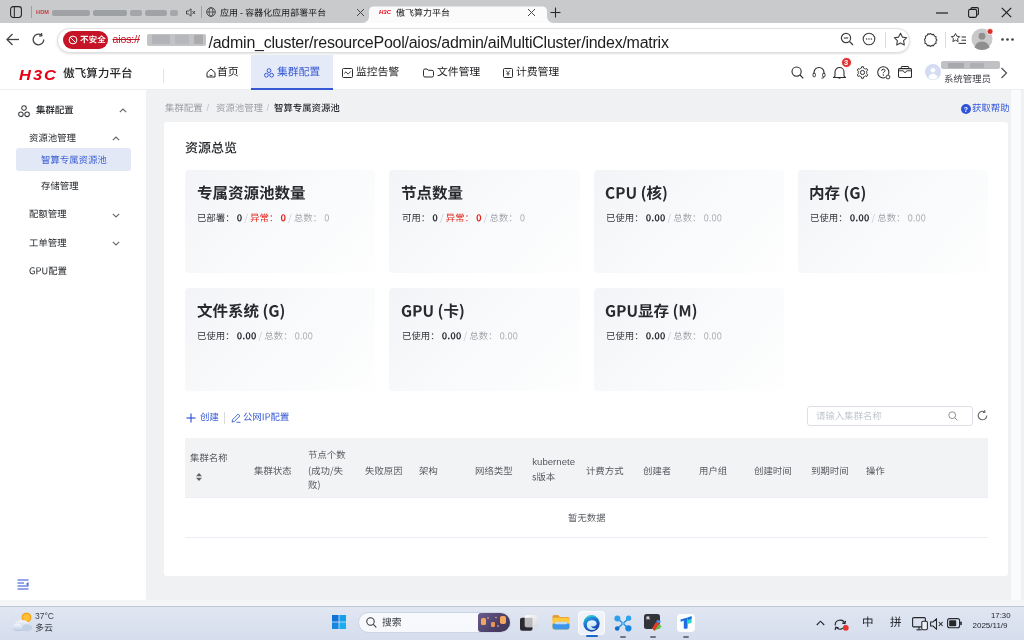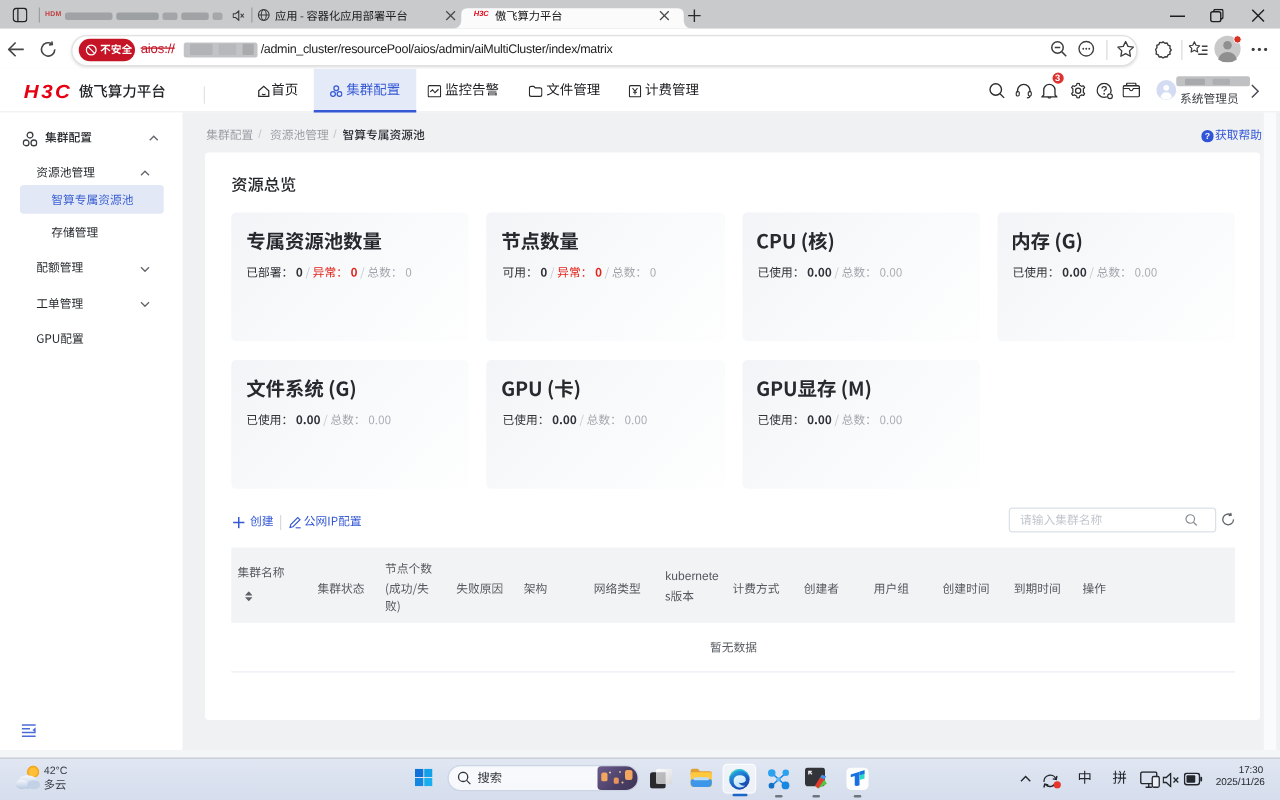--- a/index.html
+++ b/index.html
@@ -104,21 +104,21 @@
 <div style="position:absolute;left:79.5px;top:35.2px;">
     <svg class="" style="" width="27" height="11" viewBox="0 0 27 11">
       <path d="M0.6 0.8V1.9H4C3.2 3.2 1.9 4.5 0.3 5.3C0.5 5.5 0.8 6 1 6.2C2 5.7 3 4.9 3.7 4.1V8.3H4.9V3.8C5.8 4.6 7 5.5 7.5 6.2L8.4 5.4C7.8 4.7 6.4 3.7 5.5 3.1L4.9 3.6V2.7C5 2.4 5.2 2.2 5.4 1.9H8.1V0.8ZM12 0.5C12.1 0.7 12.2 0.9 12.3 1.2H9.3V3.1H10.3V2.1H15.5V3.1H16.6V1.2H13.5C13.4 0.9 13.2 0.5 13 0.2ZM14 4.6C13.8 5.1 13.5 5.5 13.1 5.8C12.6 5.7 12.2 5.5 11.7 5.3C11.9 5.1 12 4.8 12.2 4.6ZM10.1 5.8C10.7 6 11.4 6.2 12.1 6.5C11.3 6.9 10.3 7.2 9.1 7.4C9.3 7.6 9.6 8.1 9.7 8.3C11.1 8.1 12.3 7.7 13.3 7C14.3 7.5 15.2 8 15.8 8.4L16.7 7.5C16 7.1 15.1 6.7 14.1 6.2C14.6 5.8 14.9 5.2 15.2 4.6H16.7V3.6H12.7C12.9 3.3 13 2.9 13.2 2.6L12 2.3C11.9 2.7 11.7 3.2 11.4 3.6H9.1V4.6H10.9C10.6 5 10.4 5.4 10.1 5.7ZM21.3 0.2C20.5 1.5 18.9 2.6 17.3 3.3C17.6 3.5 17.9 3.9 18 4.1C18.3 4 18.6 3.9 18.9 3.7V4.3H21V5.3H19V6.2H21V7.2H17.9V8.1H25.2V7.2H22V6.2H24.1V5.3H22V4.3H24.2V3.7C24.4 3.9 24.7 4 25 4.2C25.1 3.9 25.4 3.5 25.7 3.3C24.3 2.7 23.1 1.9 22.1 0.8L22.2 0.6ZM19.4 3.4C20.2 2.9 20.9 2.3 21.5 1.6C22.2 2.3 22.8 2.9 23.6 3.4Z" fill="#ffffff"></path>
     </svg>
   </div>
 <div style="position:absolute;left:112.5px;top:34px;font-family:'Liberation Sans',sans-serif;font-size:10.5px;color:#C41426;font-weight:400;letter-spacing:-0.1px;line-height:1.1;white-space:nowrap;text-decoration:line-through">aios://</div>
 <div style="position:absolute;left:147px;top:33.5px;width:59px;height:12px;background:#c2c3c6;border-radius:2px"></div>
 <div style="position:absolute;left:152px;top:35px;width:18px;height:9px;background:#b2b3b6;border-radius:1px"></div>
 <div style="position:absolute;left:175px;top:35px;width:14px;height:9px;background:#b7b8bb;border-radius:1px"></div>
 <div style="position:absolute;left:194px;top:35px;width:9px;height:9px;background:#ababae;border-radius:1px"></div>
-<div style="position:absolute;left:208.5px;top:34px;font-family:'Liberation Sans',sans-serif;font-size:10px;color:#1d1d1f;font-weight:400;letter-spacing:-0.25px;line-height:1.1;white-space:nowrap;">/admin_cluster/resourcePool/aios/admin/aiMultiCluster/index/matrix</div>
+<div style="position:absolute;left:208.5px;top:34px;font-family:'Liberation Sans',sans-serif;font-size:16px;color:#1d1d1f;font-weight:400;letter-spacing:-0.25px;line-height:1.1;white-space:nowrap;">/admin_cluster/resourcePool/aios/admin/aiMultiCluster/index/matrix</div>
 <div style="position:absolute;left:840px;top:32px;line-height:0">
     <svg width="14" height="14" viewBox="0 0 14 14">
       <circle cx="6" cy="6" r="4.6" fill="none" stroke="#3e3e40" stroke-width="1.2"></circle>
       <line x1="9.5" y1="9.5" x2="13" y2="13" stroke="#3e3e40" stroke-width="1.2"></line>
       <line x1="3.8" y1="6" x2="8.2" y2="6" stroke="#3e3e40" stroke-width="1.1"></line>
     </svg>
   </div>
 <div style="position:absolute;left:862px;top:32px;line-height:0">
     <svg width="14" height="14" viewBox="0 0 14 14">
       <circle cx="7" cy="7" r="5.8" fill="none" stroke="#3e3e40" stroke-width="1.1"></circle>
@@ -656,21 +656,21 @@
         <linearGradient id="wcl" x1="0" y1="0" x2="0" y2="1">
           <stop offset="0" stop-color="#F4F7FC"></stop>
           <stop offset="1" stop-color="#B9C9E2"></stop>
         </linearGradient>
       </defs>
       <ellipse cx="10" cy="15.5" rx="8" ry="5.4" fill="url(#wcl)"></ellipse>
       <ellipse cx="5.5" cy="17.5" rx="5" ry="3.8" fill="url(#wcl)"></ellipse>
       <ellipse cx="15" cy="17.8" rx="5.2" ry="3.6" fill="#C3D1E7"></ellipse>
     </svg>
   </div>
-<div style="position:absolute;left:35px;top:611.5px;font-family:'Liberation Sans',sans-serif;font-size:8.5px;color:#3a3f46;font-weight:400;line-height:1.1;white-space:nowrap;">42°C</div>
+<div style="position:absolute;left:35px;top:611.5px;font-family:'Liberation Sans',sans-serif;font-size:8.5px;color:#3a3f46;font-weight:400;line-height:1.1;white-space:nowrap;">37°C</div>
 <div style="position:absolute;left:35px;top:622.5px;">
     <svg class="" style="" width="20" height="12" viewBox="0 0 20 12">
       <path d="M4.1 0.3C3.5 1.1 2.4 2 1 2.6C1.2 2.7 1.4 2.9 1.5 3.1C2.3 2.7 3 2.2 3.6 1.8H6.1C5.7 2.3 5 2.8 4.3 3.2C4 2.9 3.6 2.6 3.2 2.4L2.7 2.8C3 3 3.4 3.2 3.7 3.5C2.8 4 1.7 4.3 0.7 4.5C0.8 4.6 1 4.9 1 5.1C3.4 4.6 6 3.4 7.2 1.4L6.7 1.1L6.6 1.1H4.3C4.5 0.9 4.7 0.7 4.9 0.5ZM5.6 3.5C4.9 4.4 3.6 5.4 1.8 6C1.9 6.2 2.1 6.4 2.2 6.5C3.3 6.1 4.3 5.5 5 4.9H7.5C7 5.6 6.4 6.2 5.6 6.6C5.3 6.3 4.9 6 4.5 5.7L3.9 6.1C4.3 6.3 4.7 6.7 5 7C3.7 7.5 2.2 7.9 0.7 8C0.8 8.2 0.9 8.5 1 8.7C4.1 8.3 7.2 7.2 8.5 4.6L8 4.3L7.9 4.3H5.7C5.9 4.1 6.1 3.9 6.3 3.6ZM10.5 1.1V1.8H16.6V1.1ZM10.3 8.3C10.6 8.2 11.2 8.1 16.1 7.7C16.3 8.1 16.5 8.4 16.7 8.7L17.3 8.3C16.9 7.4 16 6.1 15.2 5.1L14.6 5.4C14.9 5.9 15.3 6.5 15.7 7.1L11.2 7.4C11.9 6.6 12.6 5.4 13.2 4.3H17.5V3.6H9.5V4.3H12.3C11.7 5.5 11 6.6 10.7 6.9C10.4 7.3 10.2 7.5 10 7.6C10.1 7.8 10.2 8.2 10.3 8.3Z" fill="#3a3f46"></path>
     </svg>
   </div>
 <div style="position:absolute;left:331.5px;top:615px;line-height:0">
     <svg width="14" height="14" viewBox="0 0 14 14">
       <rect x="0" y="0" width="6.6" height="6.6" fill="#1072D8"></rect>
       <rect x="7.4" y="0" width="6.6" height="6.6" fill="#14A0E8"></rect>
       <rect x="0" y="7.4" width="6.6" height="6.6" fill="#1488E0"></rect>
@@ -817,12 +817,12 @@
     </svg>
   </div>
 <div style="position:absolute;left:946.5px;top:618px;line-height:0">
     <svg width="15" height="11" viewBox="0 0 15 11">
       <rect x="0.6" y="0.6" width="12" height="9.2" rx="2" fill="none" stroke="#24272c" stroke-width="1.1"></rect>
       <rect x="2.2" y="2.2" width="7" height="6" rx="0.8" fill="#24272c"></rect>
       <rect x="13.2" y="3.4" width="1.6" height="3.8" rx="0.8" fill="#24272c"></rect>
     </svg>
   </div>
 <div style="position:absolute;left:991px;top:612px;font-family:'Liberation Sans',sans-serif;font-size:7.8px;color:#24272c;font-weight:400;line-height:1.1;white-space:nowrap;">17:30</div>
-<div style="position:absolute;left:972.5px;top:622px;font-family:'Liberation Sans',sans-serif;font-size:8px;color:#24272c;font-weight:400;line-height:1.1;white-space:nowrap;">2025/11/26</div>
+<div style="position:absolute;left:972.5px;top:622px;font-family:'Liberation Sans',sans-serif;font-size:8px;color:#24272c;font-weight:400;line-height:1.1;white-space:nowrap;">2025/11/9</div>
 </body></html>

